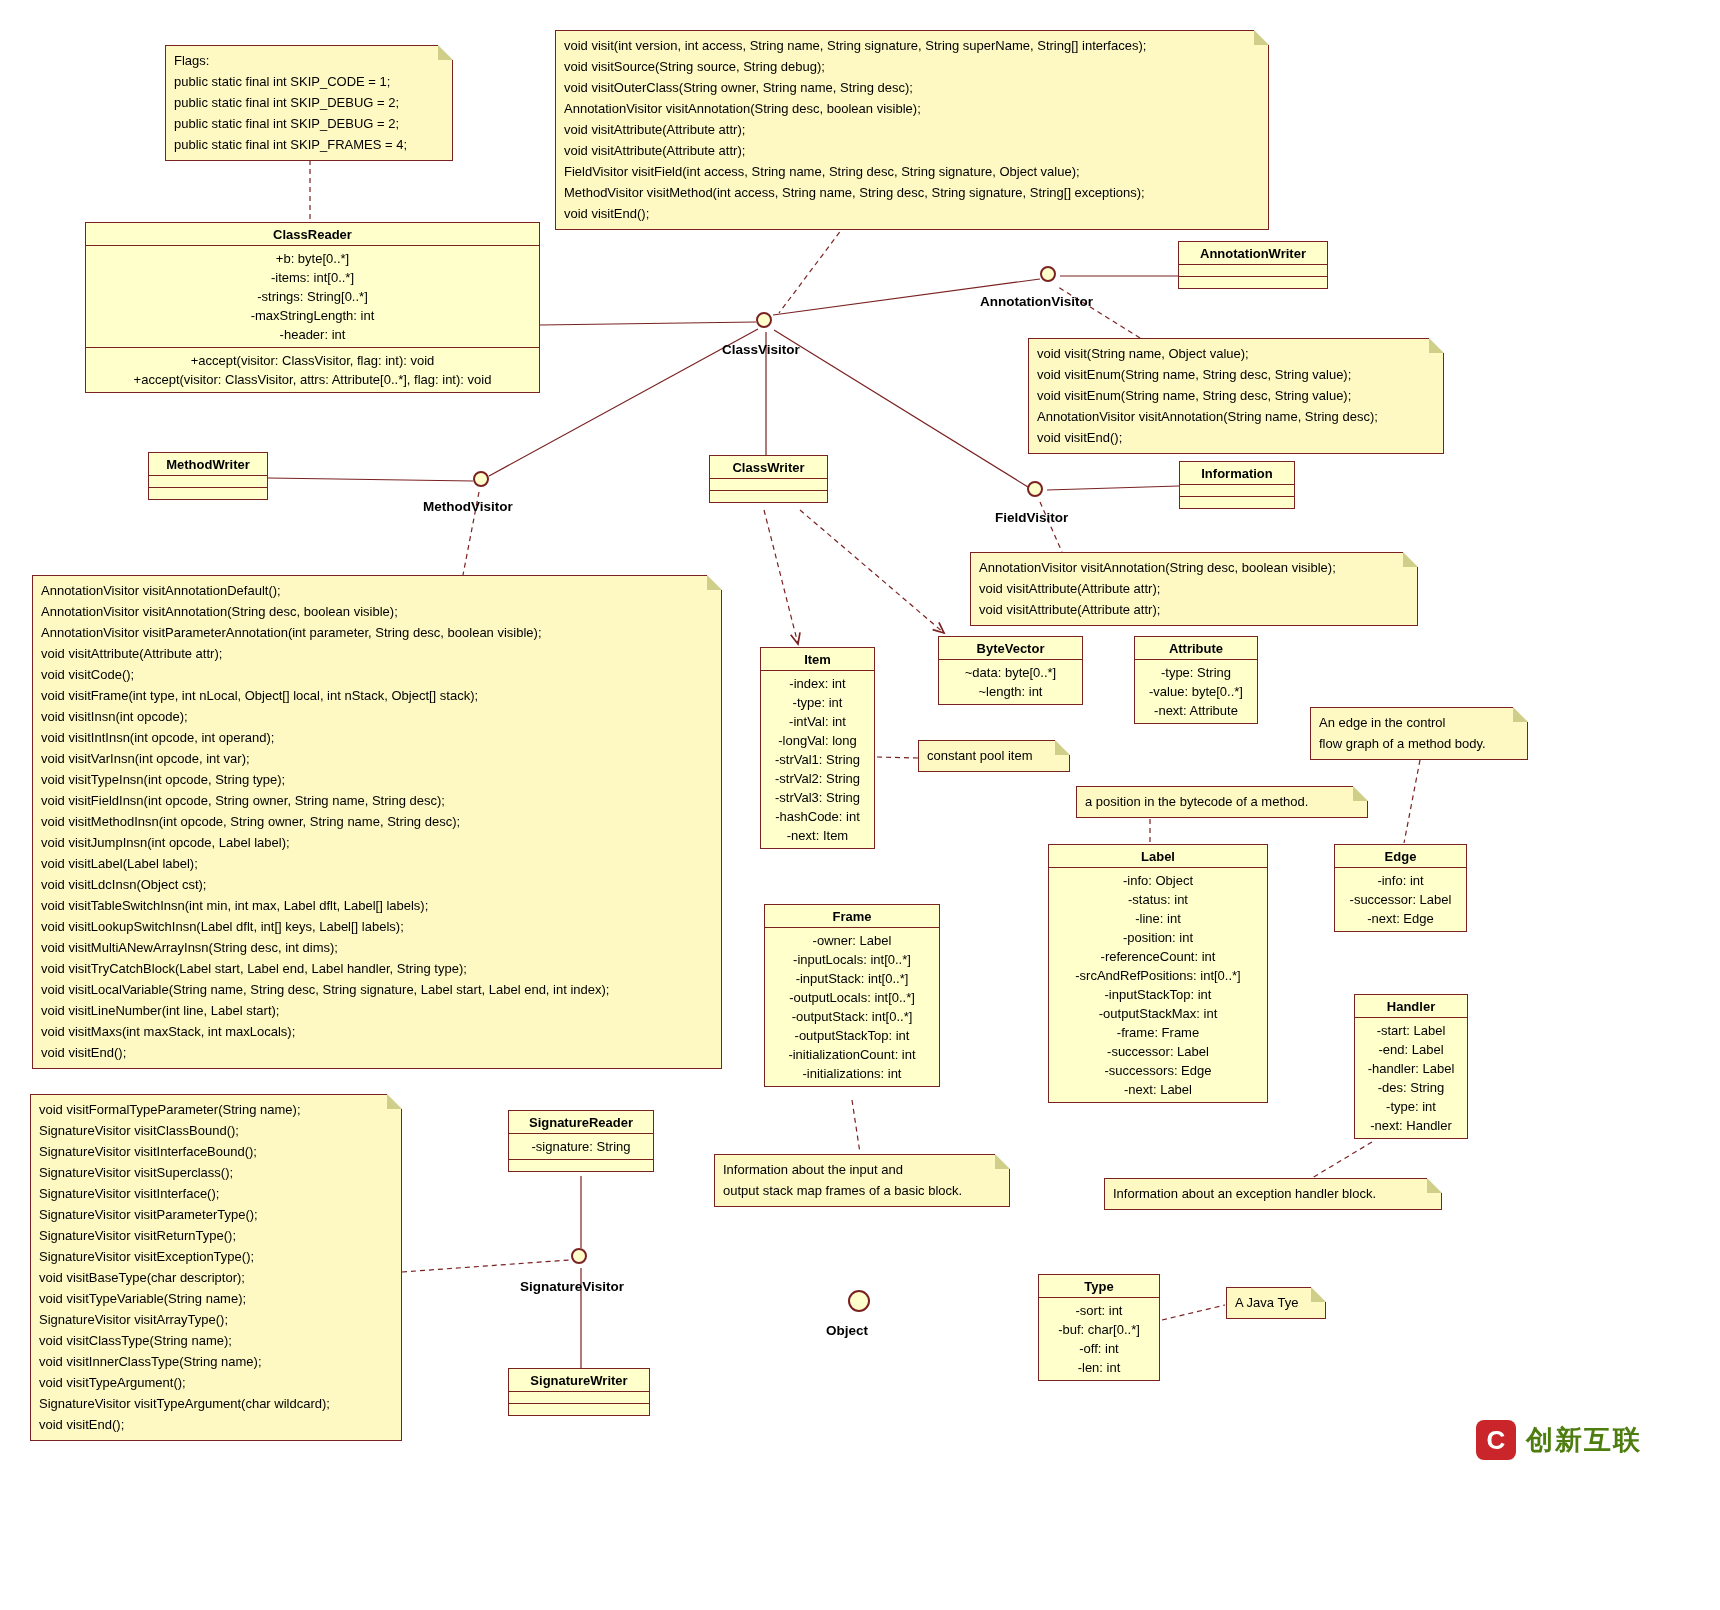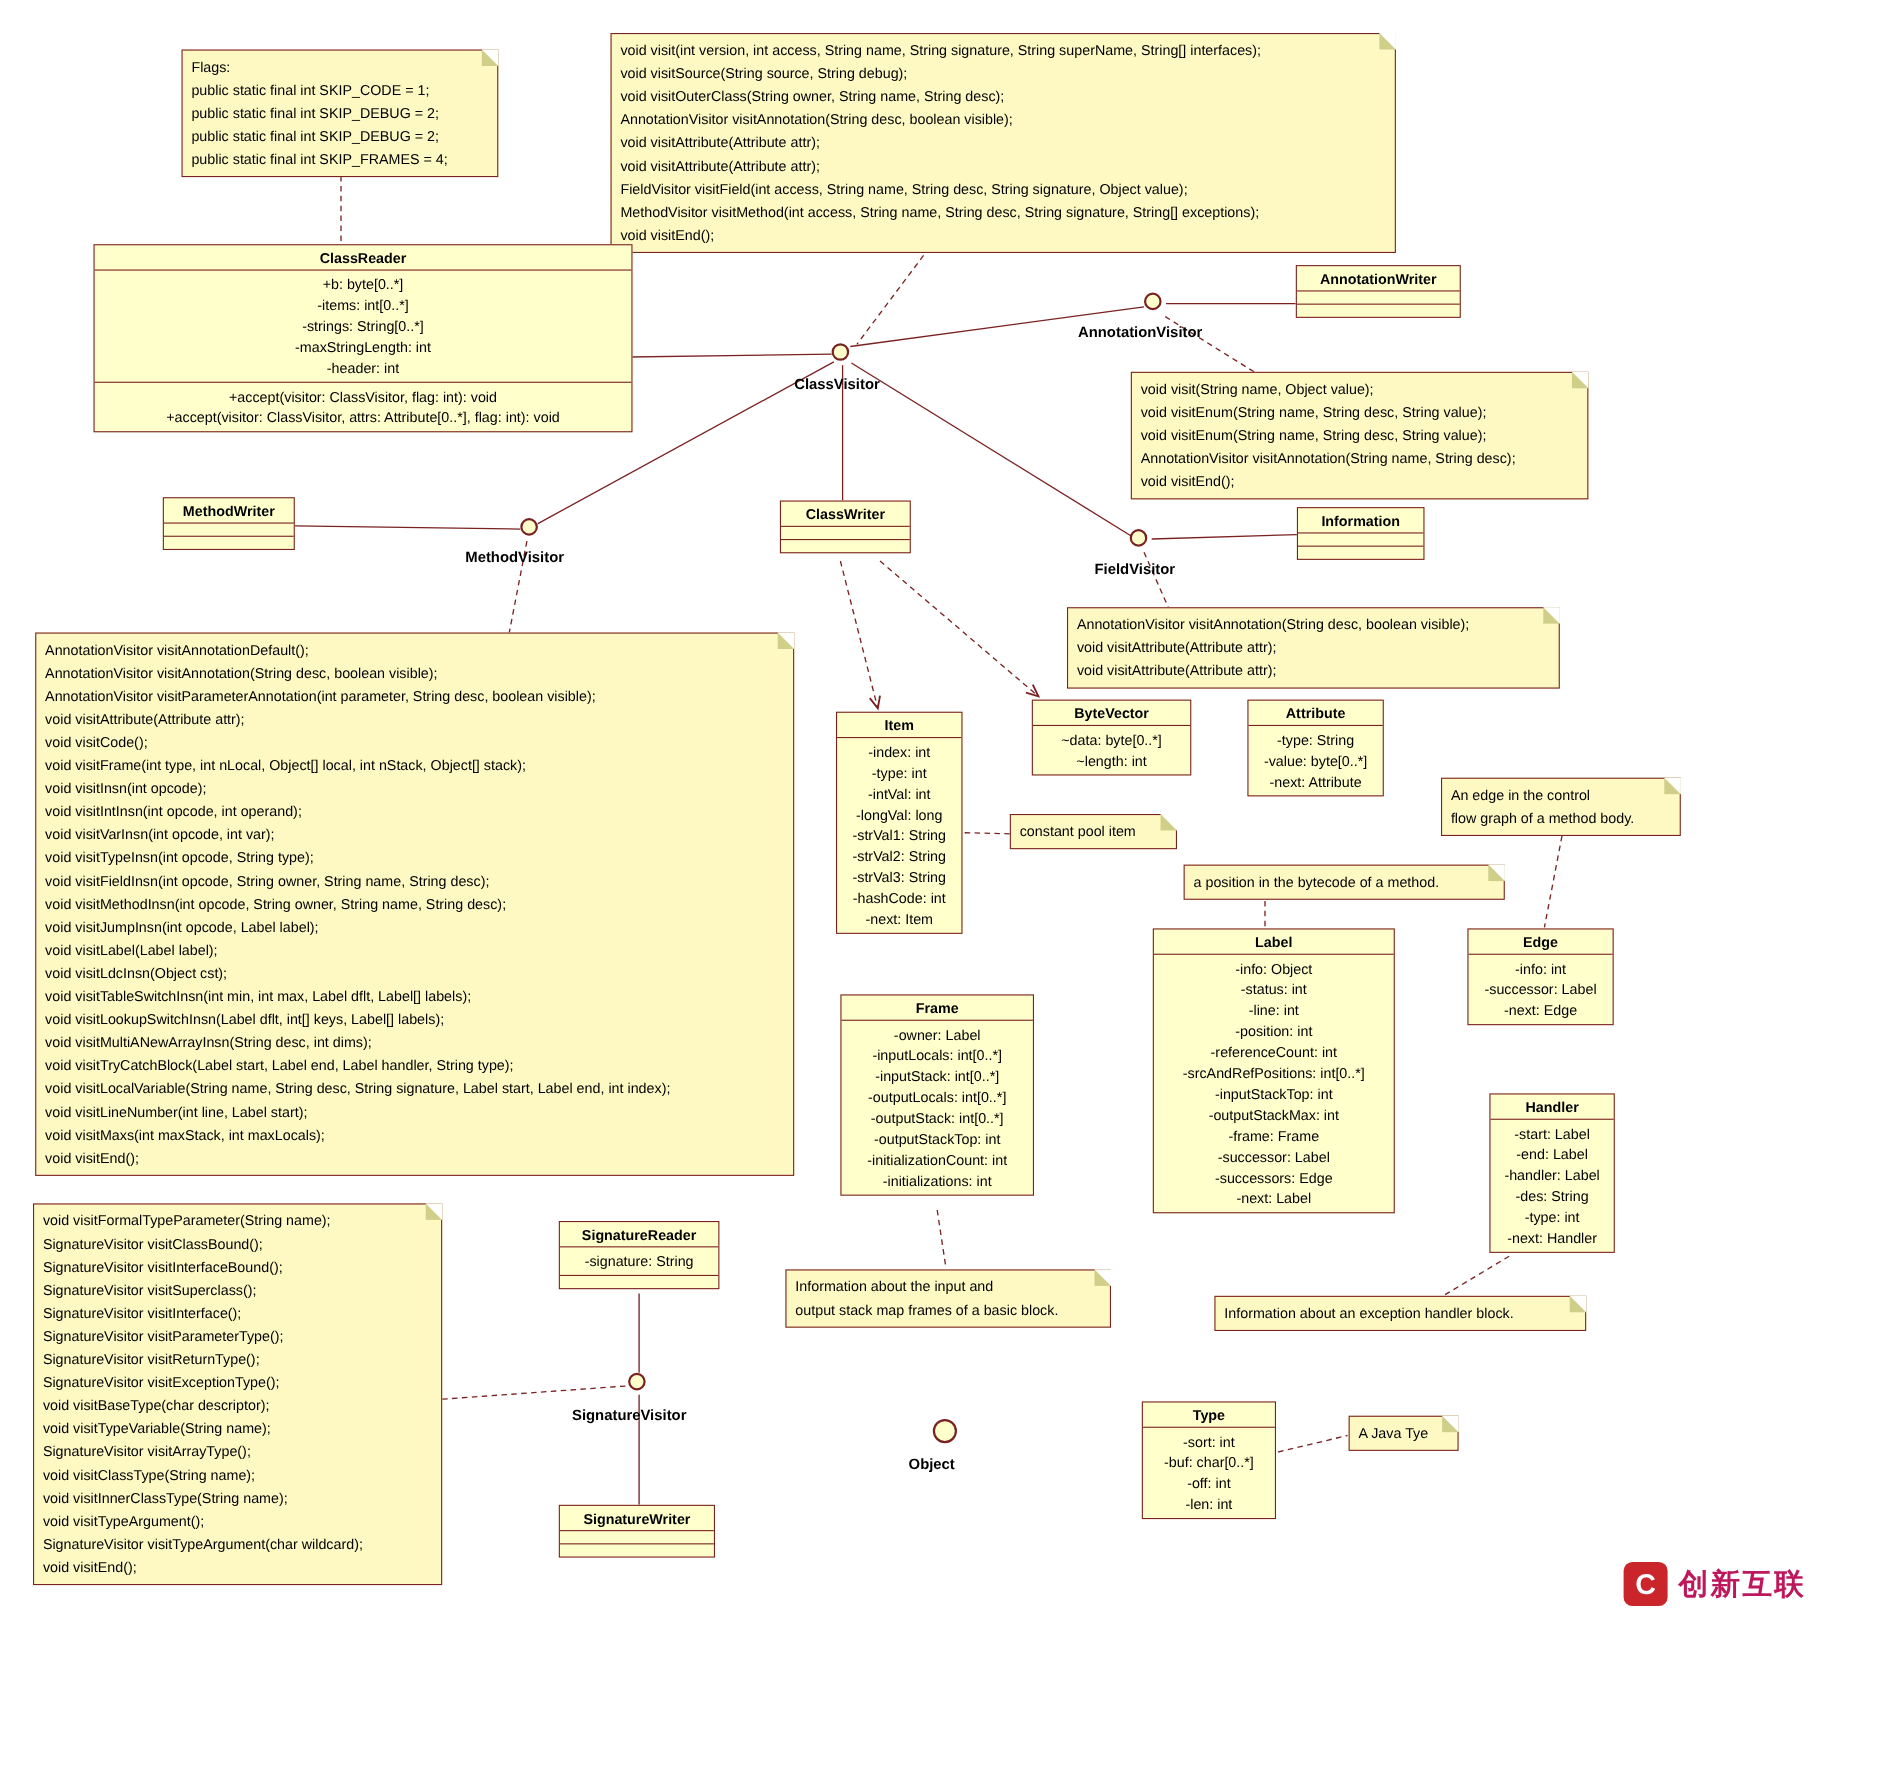--- a/index.html
+++ b/index.html
@@ -23,21 +23,21 @@
 
   
   .iface-ball { position:absolute; width:16px; height:16px; border:2px solid #7a2121; border-radius:50%; background:#ffffcc; }
   .iface-ball.big { width:22px; height:22px; }
   .iface-label { position:absolute; font-weight:bold; font-size:13.5px; white-space:nowrap; }
 
   
   .watermark { position:absolute; display:flex; align-items:center; gap:10px; }
   .wm-logo { width:40px; height:40px; background:#c9252b; color:#fff; border-radius:8px;
     display:flex; align-items:center; justify-content:center; font-weight:bold; font-size:26px; }
-  .wm-text { font-size:27px; font-weight:bold; color:#be185d; letter-spacing:2px; }
+  .wm-text { font-size:27px; font-weight:bold; color:#4d7c0f; letter-spacing:2px; }
 </style>
 </head>
 <body>
 
 <div class="canvas">
 
   <svg class="wires" width="1720" height="1610">
     <defs>
       <marker id="arr" markerWidth="12" markerHeight="12" refX="10" refY="5" orient="auto" viewBox="0 0 12 10">
         <path d="M1,1 L10,5 L1,9" fill="none" stroke="#7a2121" stroke-width="1.4"></path>
@@ -197,21 +197,21 @@
         <div class="line">Information about an exception handler block.</div>
       </div>
   </div>
 
   <div class="uml-note" style="left:1226px;top:1287px;width:100px">
     <div>
         <div class="line">A Java Tye</div>
       </div>
   </div>
 
-  <div class="uml-class" style="left:85px;top:222px;width:490px">
+  <div class="uml-class" style="left:85px;top:222px;width:455px">
     <div class="uml-title">ClassReader</div>
     <div class="uml-sec">
         <div class="line">+b: byte[0..*]</div>
         <div class="line">-items: int[0..*]</div>
         <div class="line">-strings: String[0..*]</div>
         <div class="line">-maxStringLength: int</div>
         <div class="line">-header: int</div>
       </div>
     <div class="uml-sec">
         <div class="line">+accept(visitor: ClassVisitor, flag: int): void</div>

